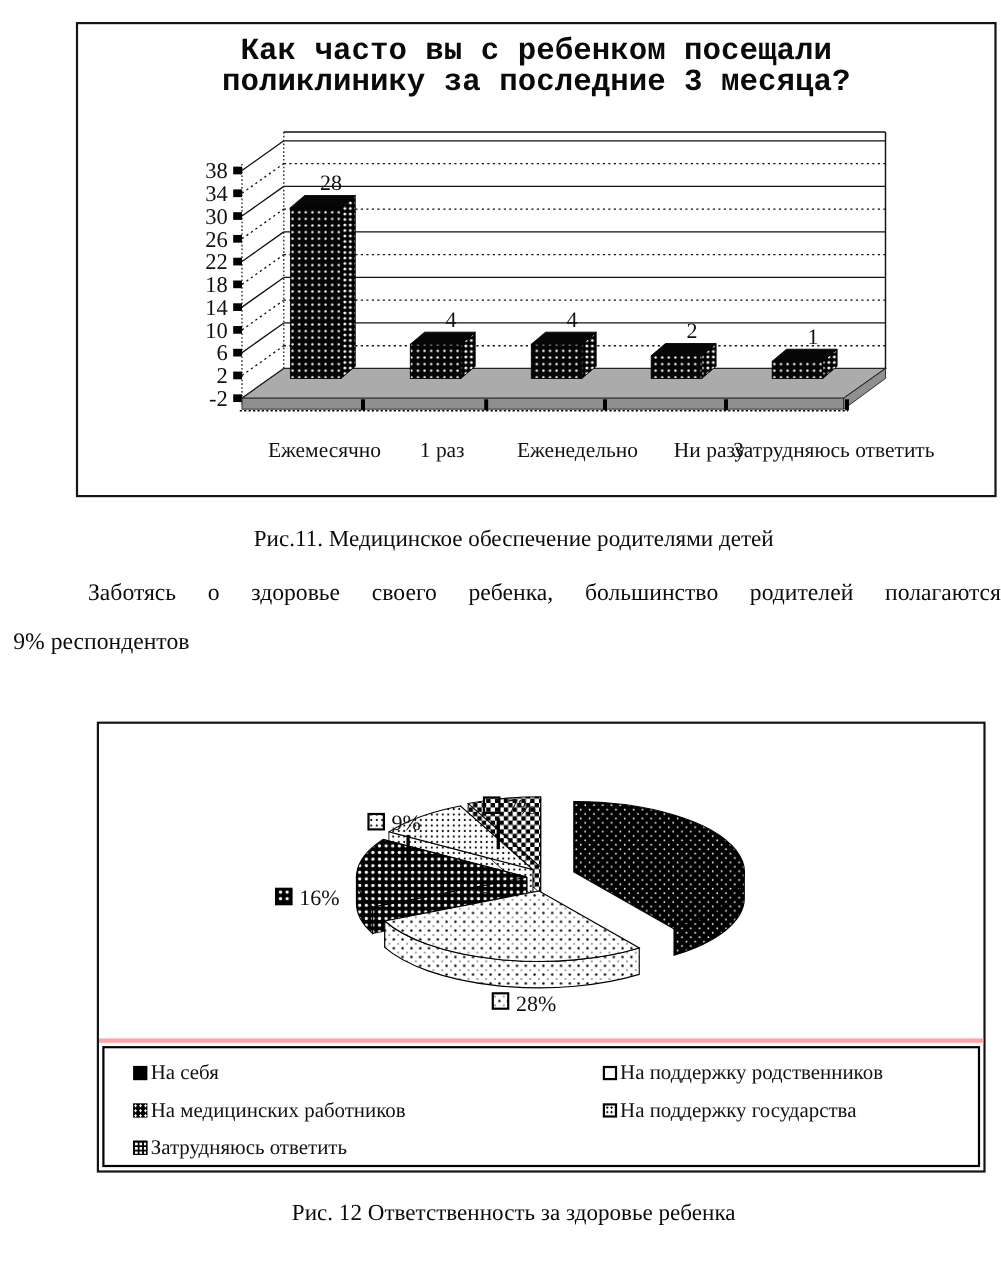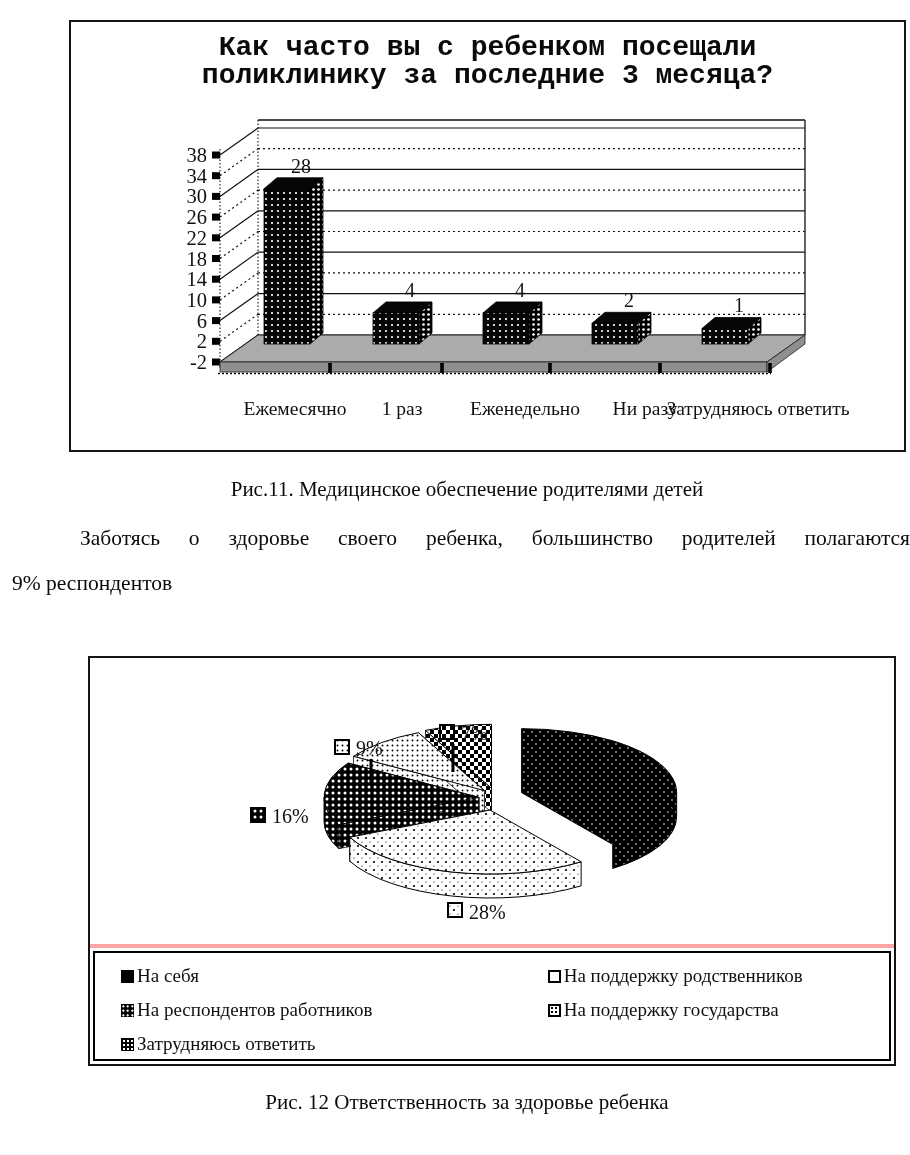--- a/index.html
+++ b/index.html
@@ -199,21 +199,21 @@
         <text x="266" y="97" font-size="20">9%</text>
         <line x1="363" y1="86" x2="363" y2="114" stroke="#000" stroke-width="3"></line>
         <rect x="350" y="67" width="14" height="14" fill="url(#patUnsure)" stroke="#000" stroke-width="2"></rect>
         <text x="371" y="82" font-size="20">7%</text>
       </svg>
     <div class="legend-sect">
       <div class="legend-inner">
         <div id="legend-grid" class="legend-grid">
             <div class="legend-item"><span class="mk mk-self"></span><span>На себя</span></div>
             <div class="legend-item"><span class="mk mk-rel"></span><span>На поддержку родственников</span></div>
-            <div class="legend-item"><span class="mk mk-med"></span><span>На респондентов работников</span></div>
+            <div class="legend-item"><span class="mk mk-med"></span><span>На медицинских работников</span></div>
             <div class="legend-item"><span class="mk mk-state"></span><span>На поддержку государства</span></div>
             <div class="legend-item"><span class="mk mk-unsure"></span><span>Затрудняюсь ответить</span></div>
           </div>
       </div>
     </div>
   </div>
 
   <div class="caption cap2">Рис. 12 Ответственность за здоровье ребенка</div>
 
 </div>

